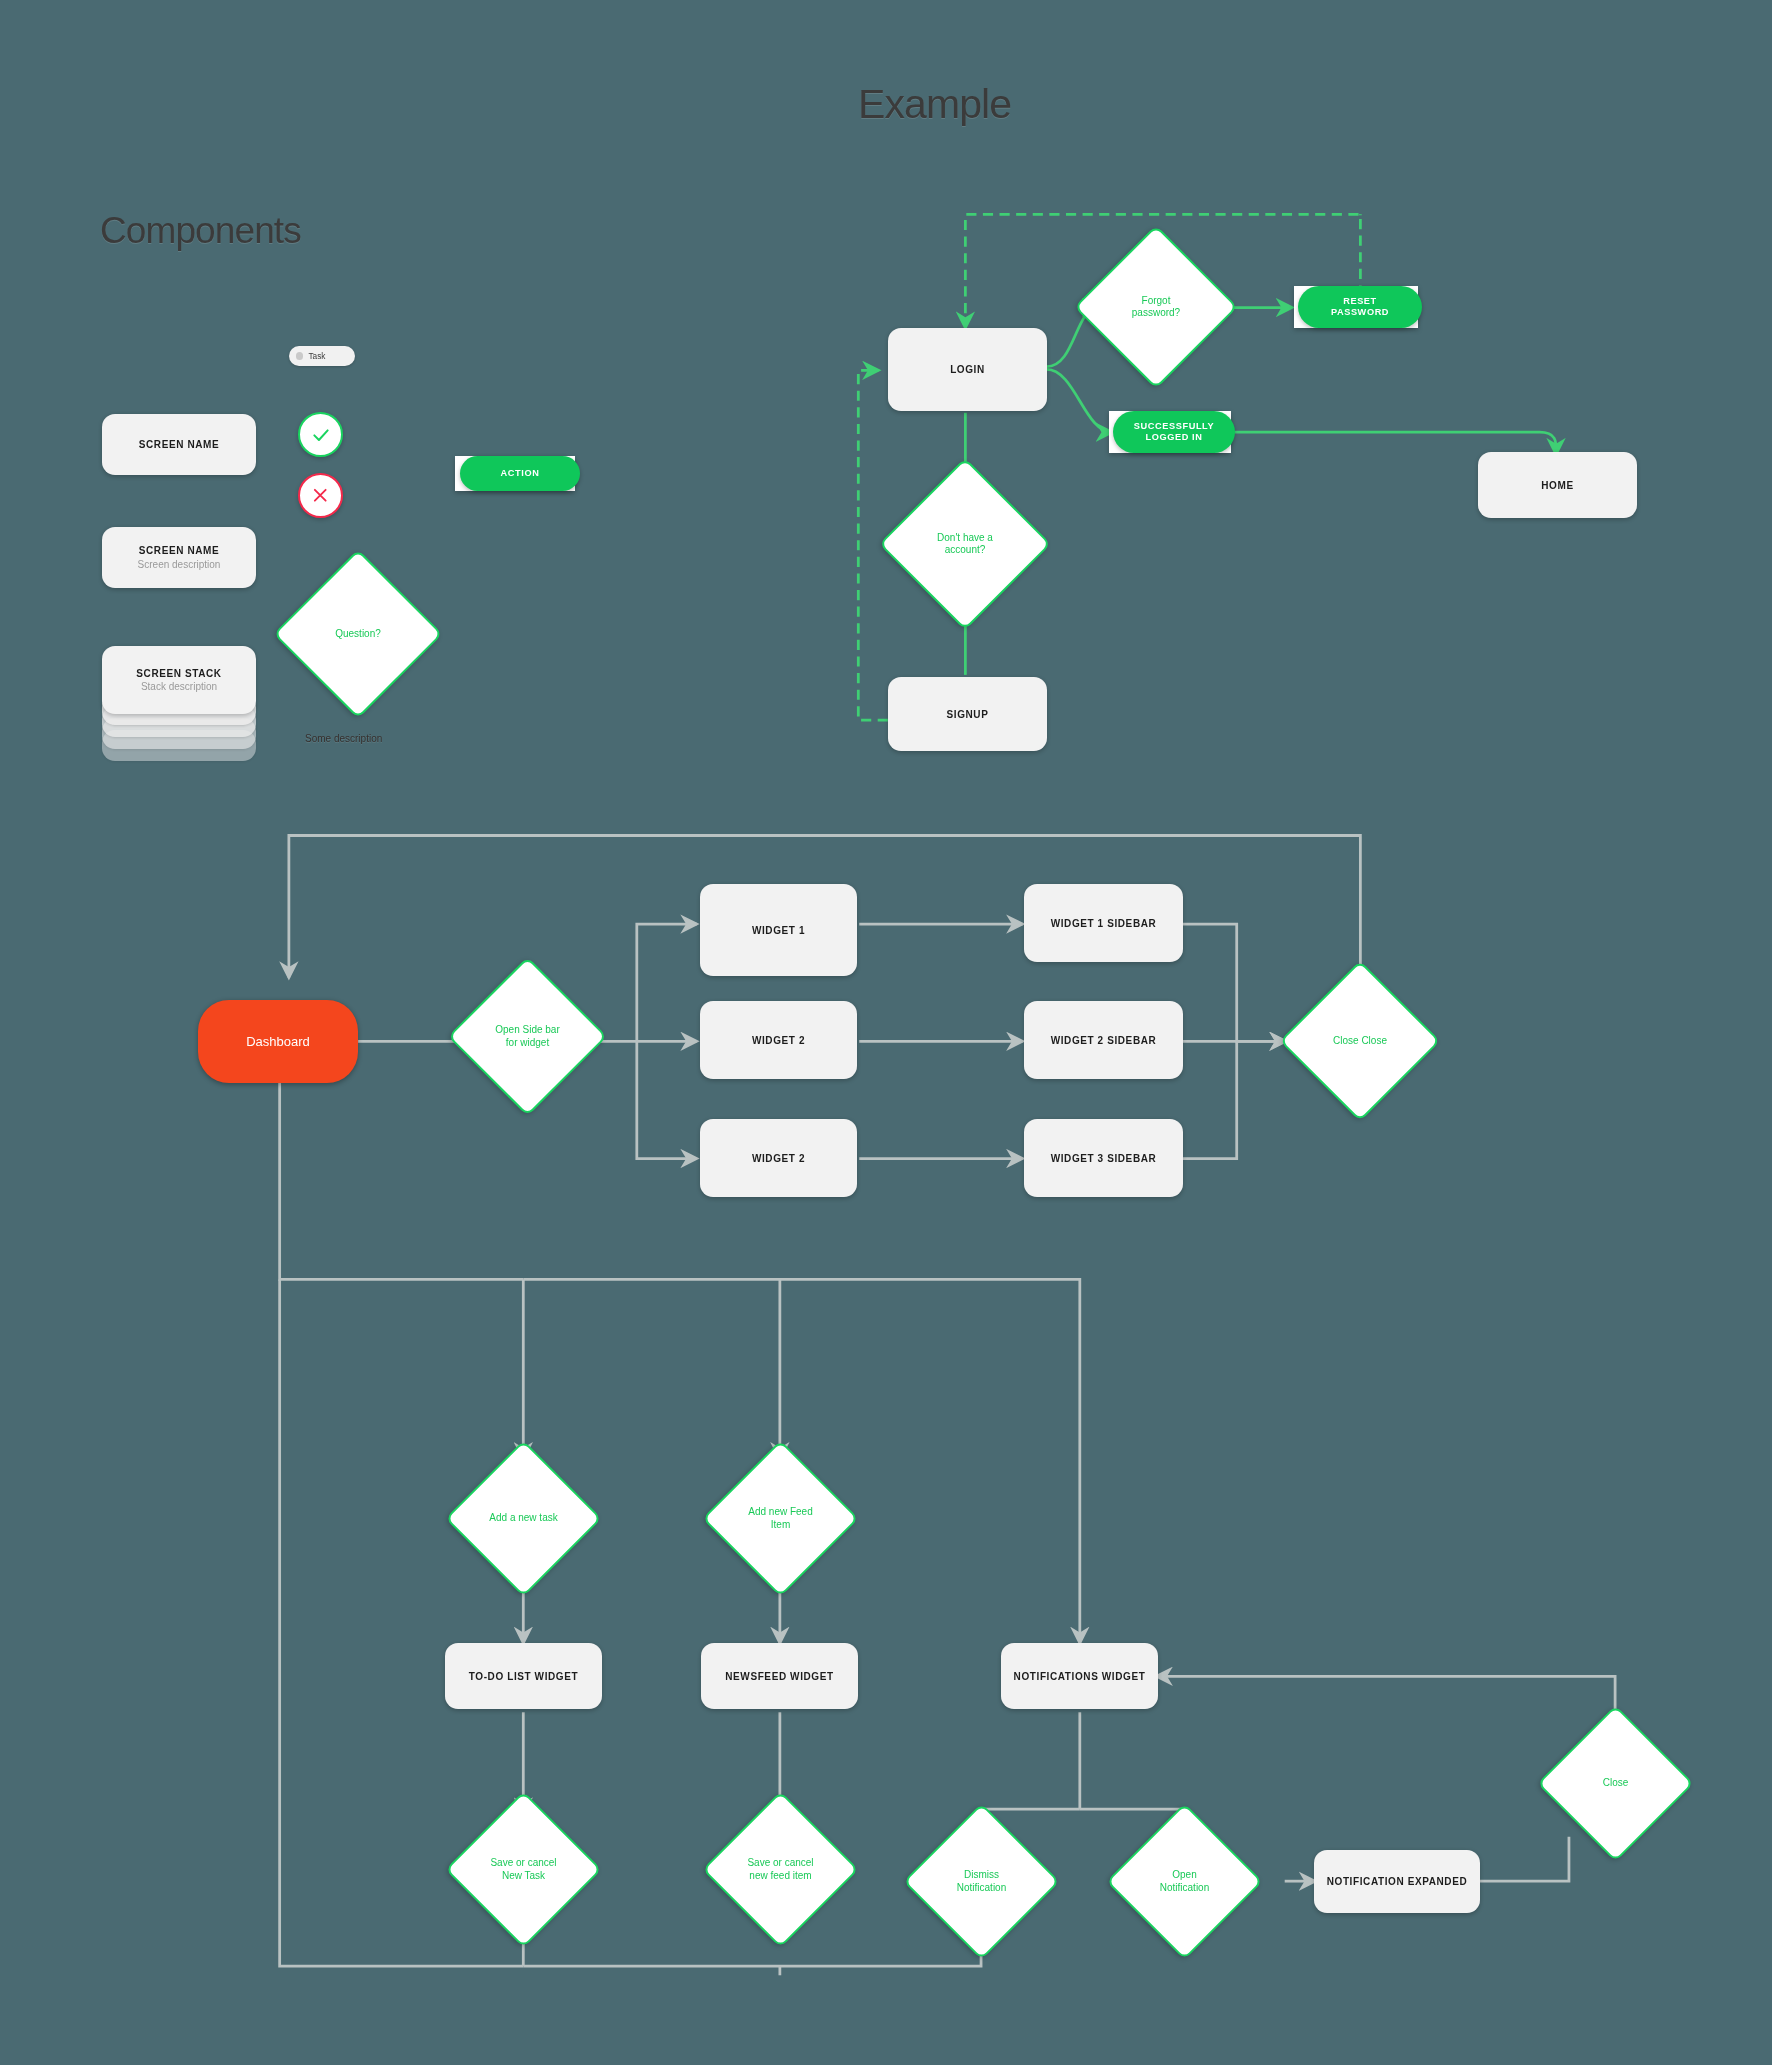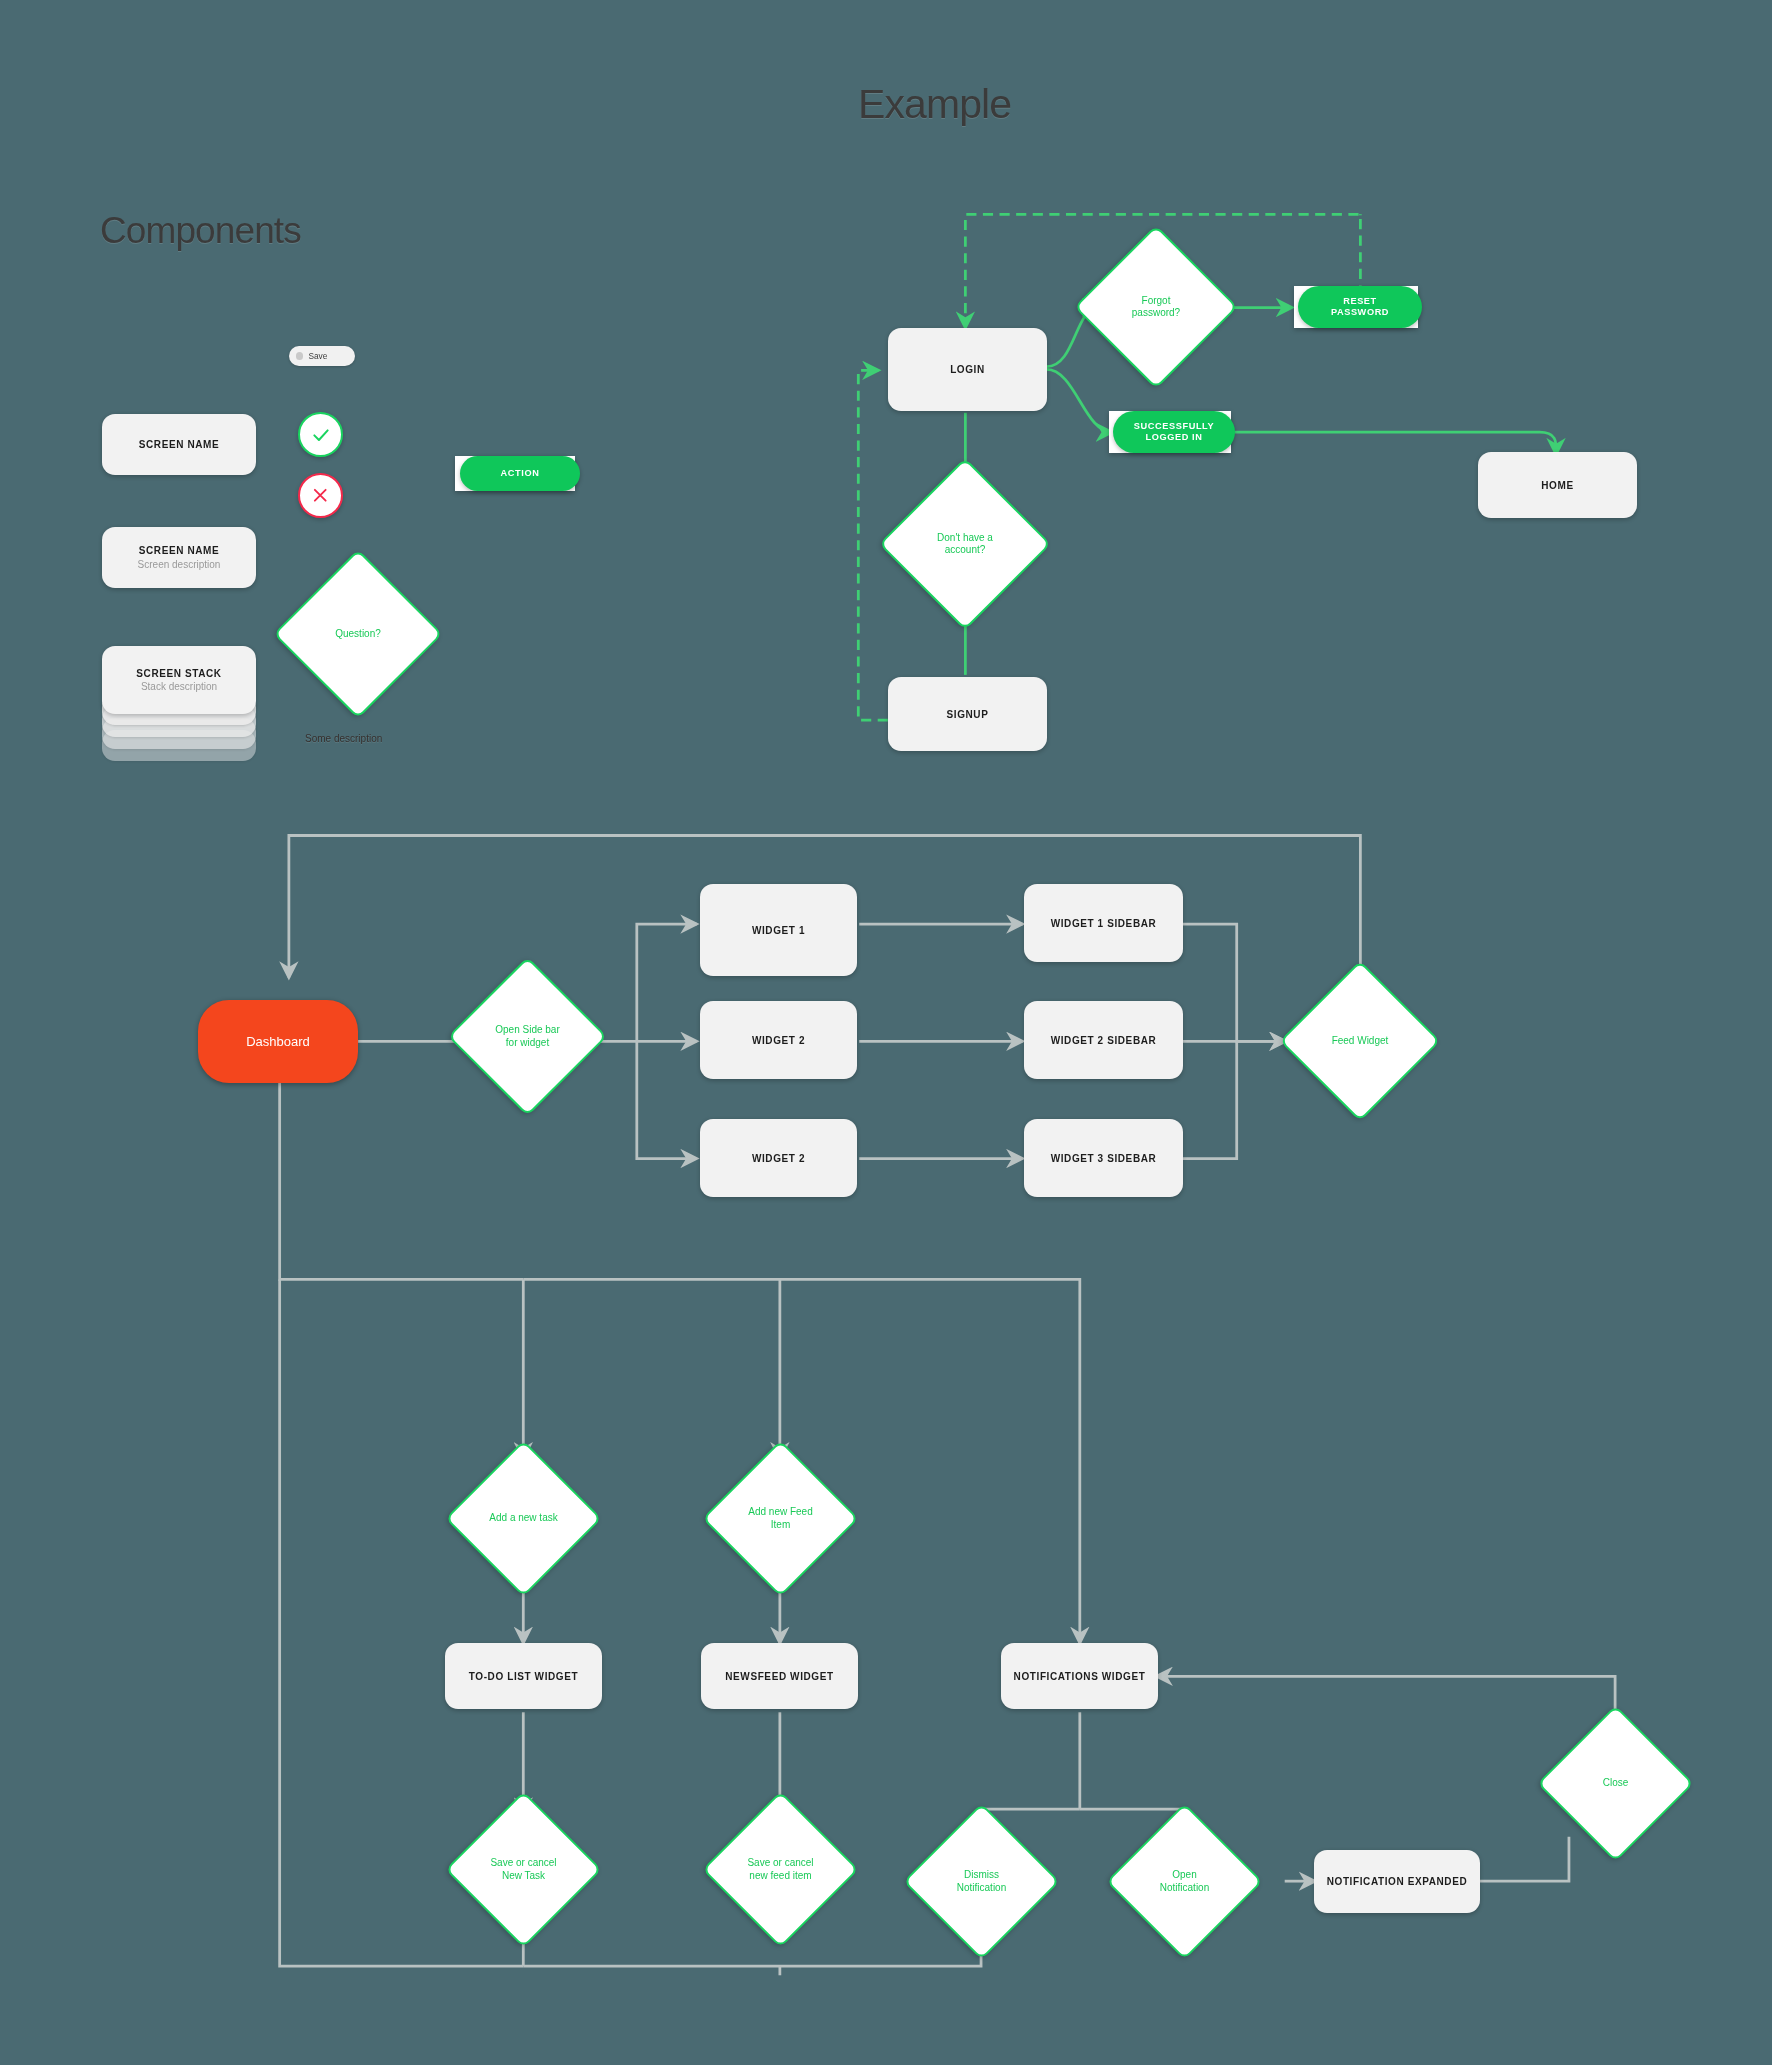--- a/index.html
+++ b/index.html
@@ -224,21 +224,21 @@
 
       <path d="M1750 1930 L1750 1816 L1253 1816" marker-end="url(#agray)"></path>
     </g>
   </svg>
 
   <div class="heading" id="page-title">Example</div>
   <div class="heading" id="components-title">Components</div>
 
   <div class="chip" style="left:289px;top:346px;width:50px;height:20px;">
     <span class="dot"></span>
-    <span>Save</span>
+    <span>Task</span>
   </div>
 
   <div class="circ ok" style="left:298px;top:412px;width:41px;height:41px;">
     <svg width="20" height="20" viewBox="0 0 24 24" fill="none" stroke="#19d45f" stroke-width="2.4" stroke-linecap="round" stroke-linejoin="round">
       <path d="M4 12.5 L9.5 18 L20 6.5"></path>
     </svg>
   </div>
 
   <div class="circ no" style="left:298px;top:473px;width:41px;height:41px;">
     <svg width="18.5" height="18.5" viewBox="0 0 24 24" fill="none" stroke="#f4294b" stroke-width="2.4" stroke-linecap="round">
@@ -331,21 +331,21 @@
   </div>
   <div class="node screen" style="left:1024px;top:1001px;width:159px;height:78px;">
     <div class="title">WIDGET 2 SIDEBAR</div>
   </div>
   <div class="node screen" style="left:1024px;top:1119px;width:159px;height:78px;">
     <div class="title">WIDGET 3 SIDEBAR</div>
   </div>
 
   <div class="diamond" style="left:1303px;top:984px;width:114px;height:114px;">
     <div class="dshape"></div>
-    <div class="dlabel">Feed Widget</div>
+    <div class="dlabel">Close Close</div>
   </div>
 
   <div class="diamond" style="left:468px;top:1463px;width:111px;height:111px;">
     <div class="dshape"></div>
     <div class="dlabel">Add a new task</div>
   </div>
 
   <div class="diamond" style="left:725px;top:1463px;width:111px;height:111px;">
     <div class="dshape"></div>
     <div class="dlabel" style="white-space:pre-line;">Add new Feed

